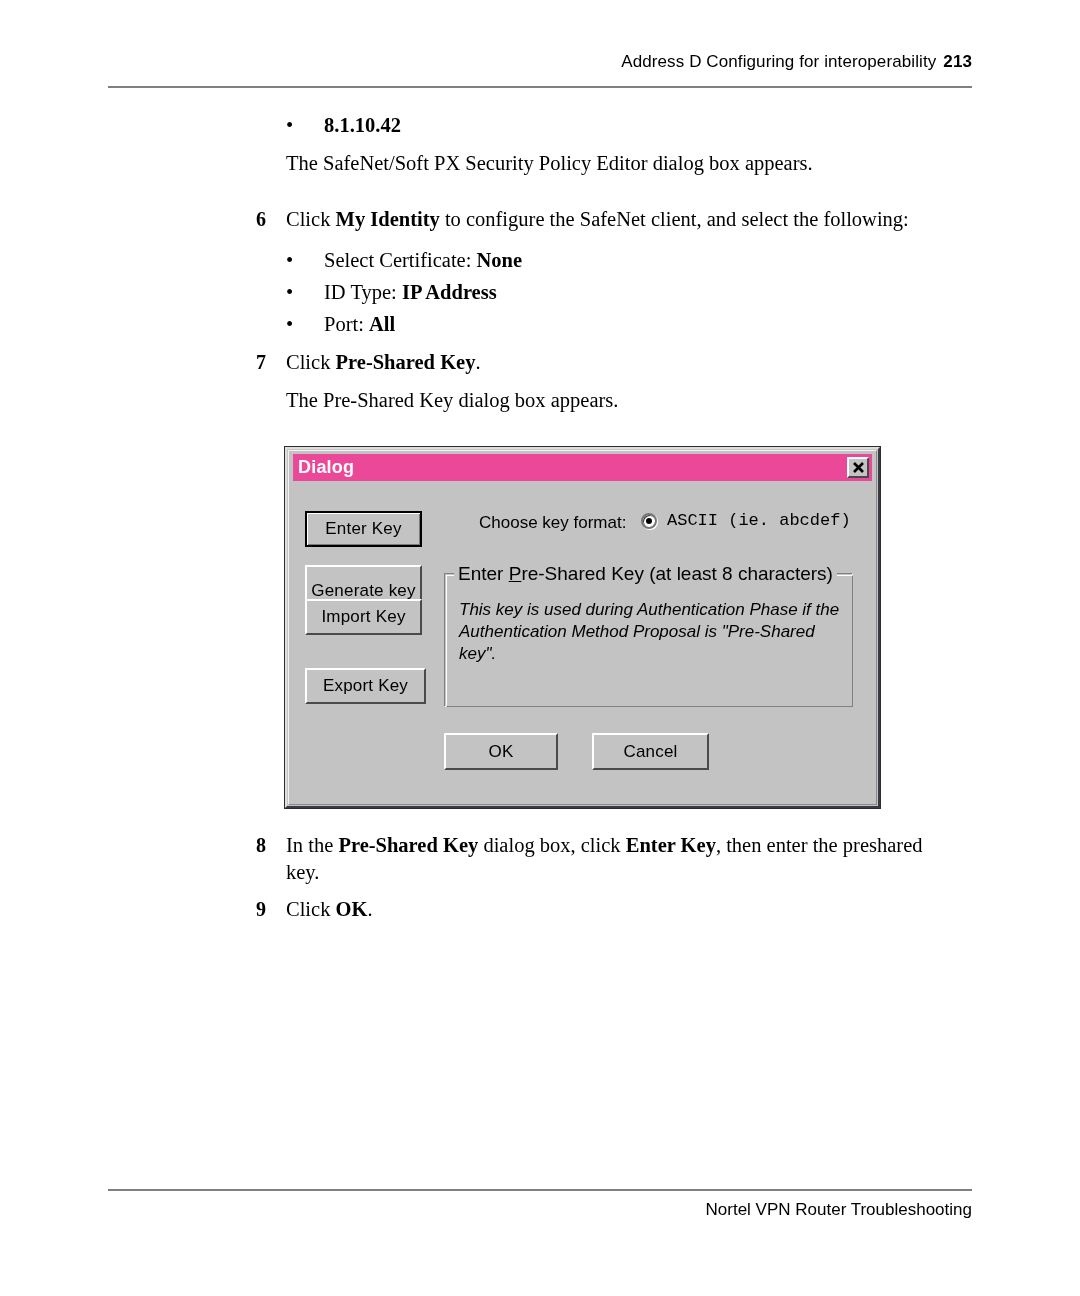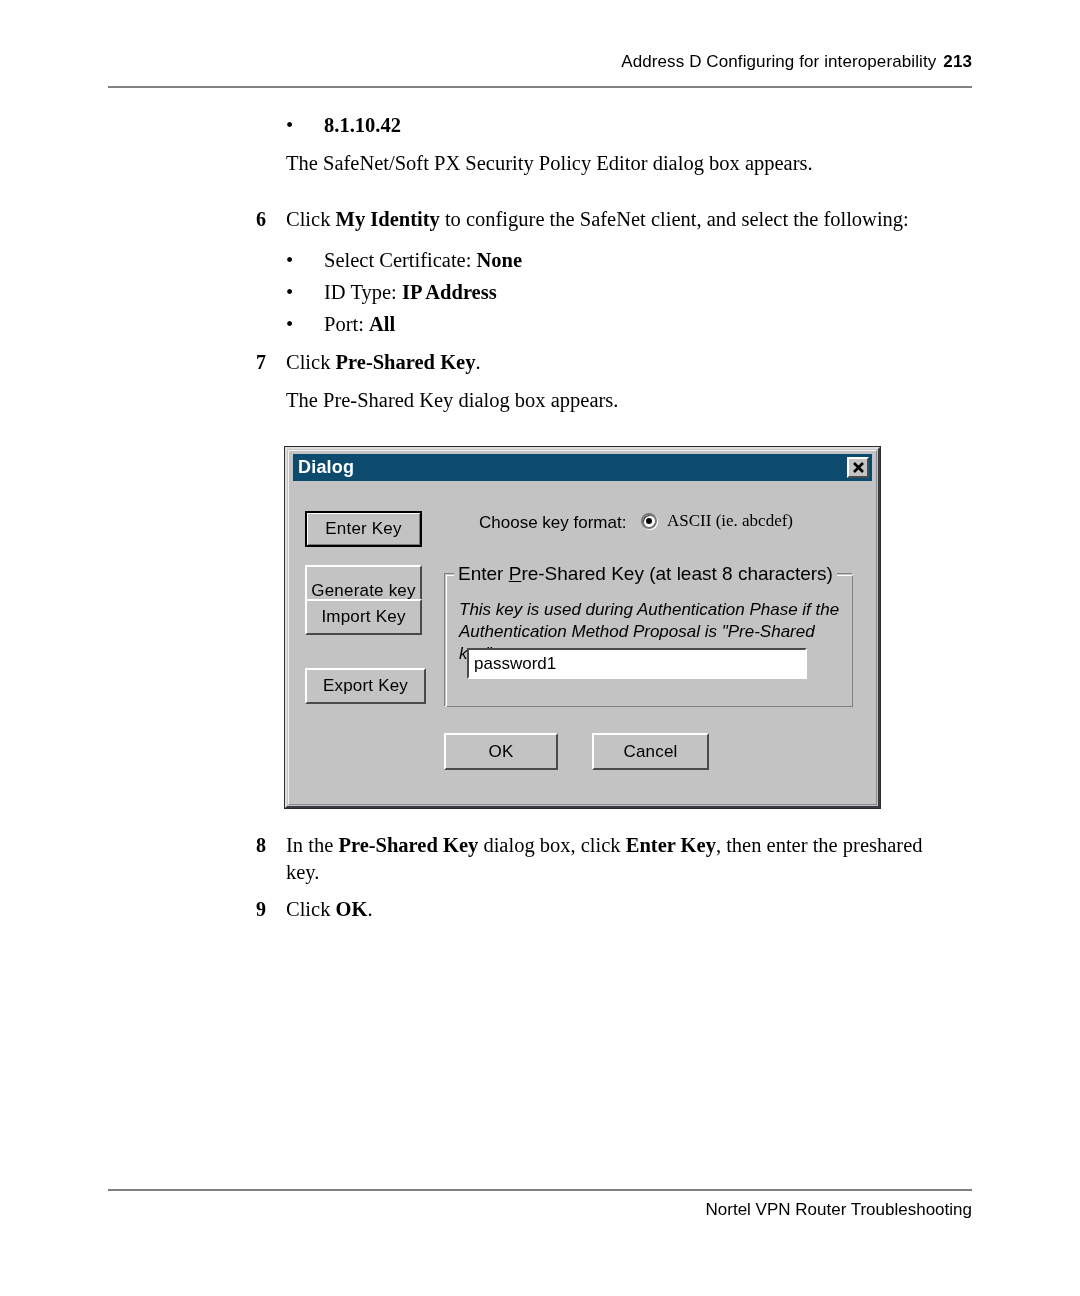--- a/index.html
+++ b/index.html
@@ -121,21 +121,21 @@
     border-bottom: 1px solid #8a8a8a;
     background: #c3c3c3;
   }
 
   .titlebar {
     position: absolute;
     left: 4px;
     top: 3px;
     right: 4px;
     height: 27px;
-    background: #0c4a6e;
+    background: #ec4899;
     display: flex;
     align-items: center;
     justify-content: space-between;
   }
   .title-text {
     color: #ffffff;
     font-family: "Liberation Sans", sans-serif;
     font-size: 18px;
     font-weight: bold;
     padding-left: 5px;
@@ -202,21 +202,21 @@
   }
   .radio-dot::after {
     content: "";
     position: absolute;
     left: 3px; top: 3px;
     width: 6px; height: 6px;
     border-radius: 50%;
     background: #000000;
   }
   .radio-label {
-    font-family: Liberation Serif, serif;
+    font-family: Liberation Mono, monospace;
     font-size: 17px;
     margin-left: 10px;
     white-space: nowrap;
   }
 
   
   .groupbox {
     position: absolute;
     left: 155px;
     top: 122px;
@@ -389,23 +389,20 @@
     <div class="fmt-label" style="left:190px; top:62px;">Choose key format:</div>
     <div class="radio-wrap" style="left:352px; top:60px;">
       <span class="radio-dot"></span>
       <span class="radio-label">ASCII (ie. abcdef)</span>
     </div>
 
     <div class="groupbox">
       <div class="group-legend"><span>Enter </span><u>P</u><span>re-Shared Key (at least 8 characters)</span></div>
       <div class="group-desc">This key is used during Authentication Phase if the
 Authentication Method Proposal is "Pre-Shared key".</div>
-      <div class="text-field">
-        <span class="fval">password1</span>
-      </div>
     </div>
 
     <div class="w-btn" style="left:155px; top:282px; width:114px; height:37px;">
       <span>OK</span>
     </div>
     <div class="w-btn" style="left:303px; top:282px; width:117px; height:37px;">
       <span>Cancel</span>
     </div>
 
   </div>

